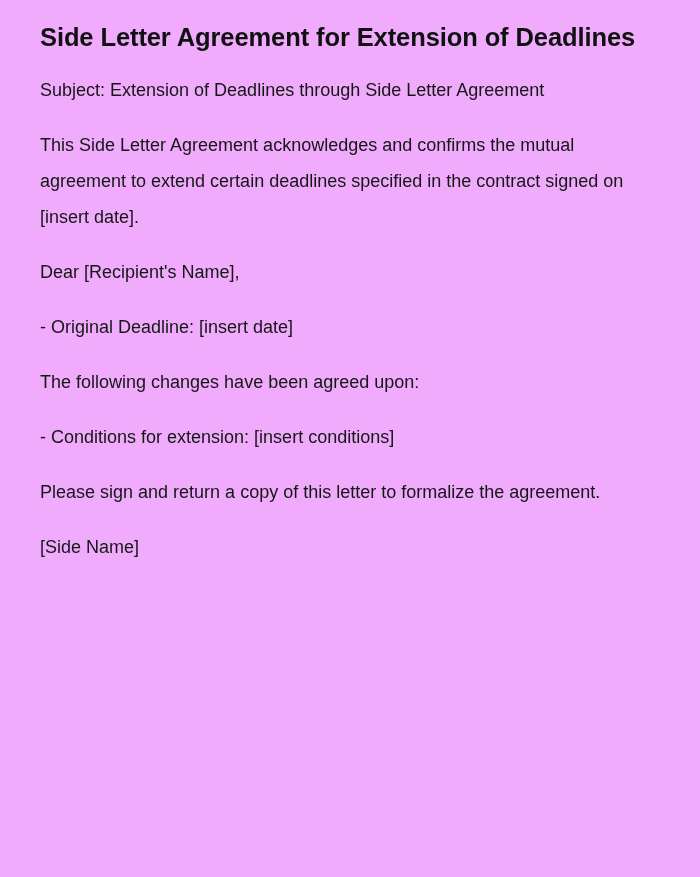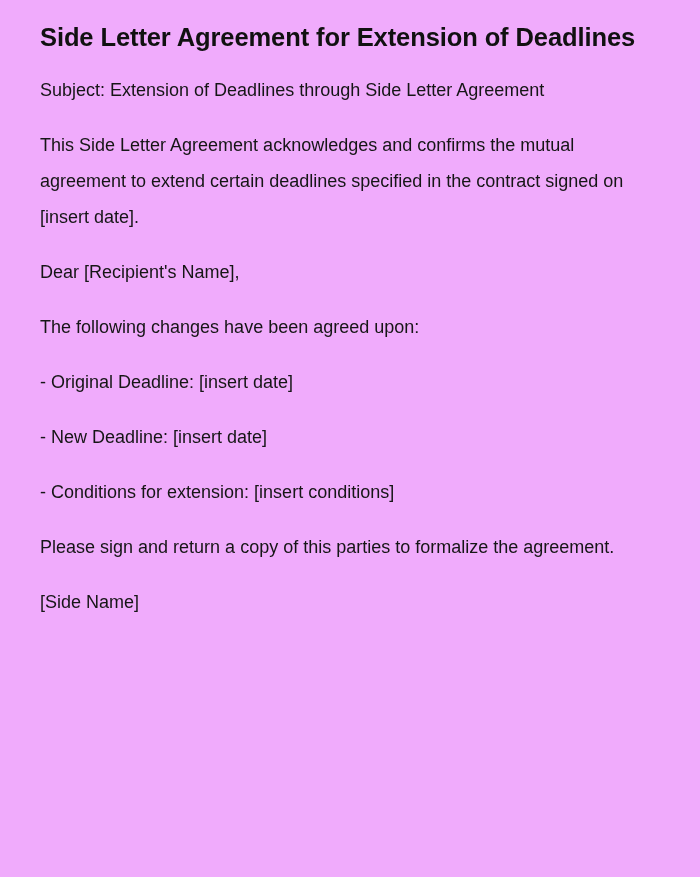--- a/index.html
+++ b/index.html
@@ -53,27 +53,26 @@
 <article class="document">
 
   <h1 class="doc-title">Side Letter Agreement for Extension of Deadlines</h1>
 
   <p class="doc-block">Subject: Extension of Deadlines through Side Letter Agreement</p>
 
   <p class="doc-block">This Side Letter Agreement acknowledges and confirms the mutual agreement to extend certain deadlines specified in the contract signed on [insert date].</p>
 
   <p class="doc-block">Dear [Recipient's Name],</p>
 
+  <p class="doc-block list-item">- Original Deadline: [insert date]</p>
+
   <p class="doc-block">The following changes have been agreed upon:</p>
 
-  <p class="doc-block list-item">- Original Deadline: [insert date]</p>
-
-  <p class="doc-block list-item">- New Deadline: [insert date]</p>
 
   <p class="doc-block list-item">- Conditions for extension: [insert conditions]</p>
 
 
-  <p class="doc-block">Please sign and return a copy of this parties to formalize the agreement.</p>
+  <p class="doc-block">Please sign and return a copy of this letter to formalize the agreement.</p>
 
 
   <p class="doc-block">[Side Name]</p>
 
 </article>
 
 </body></html>

